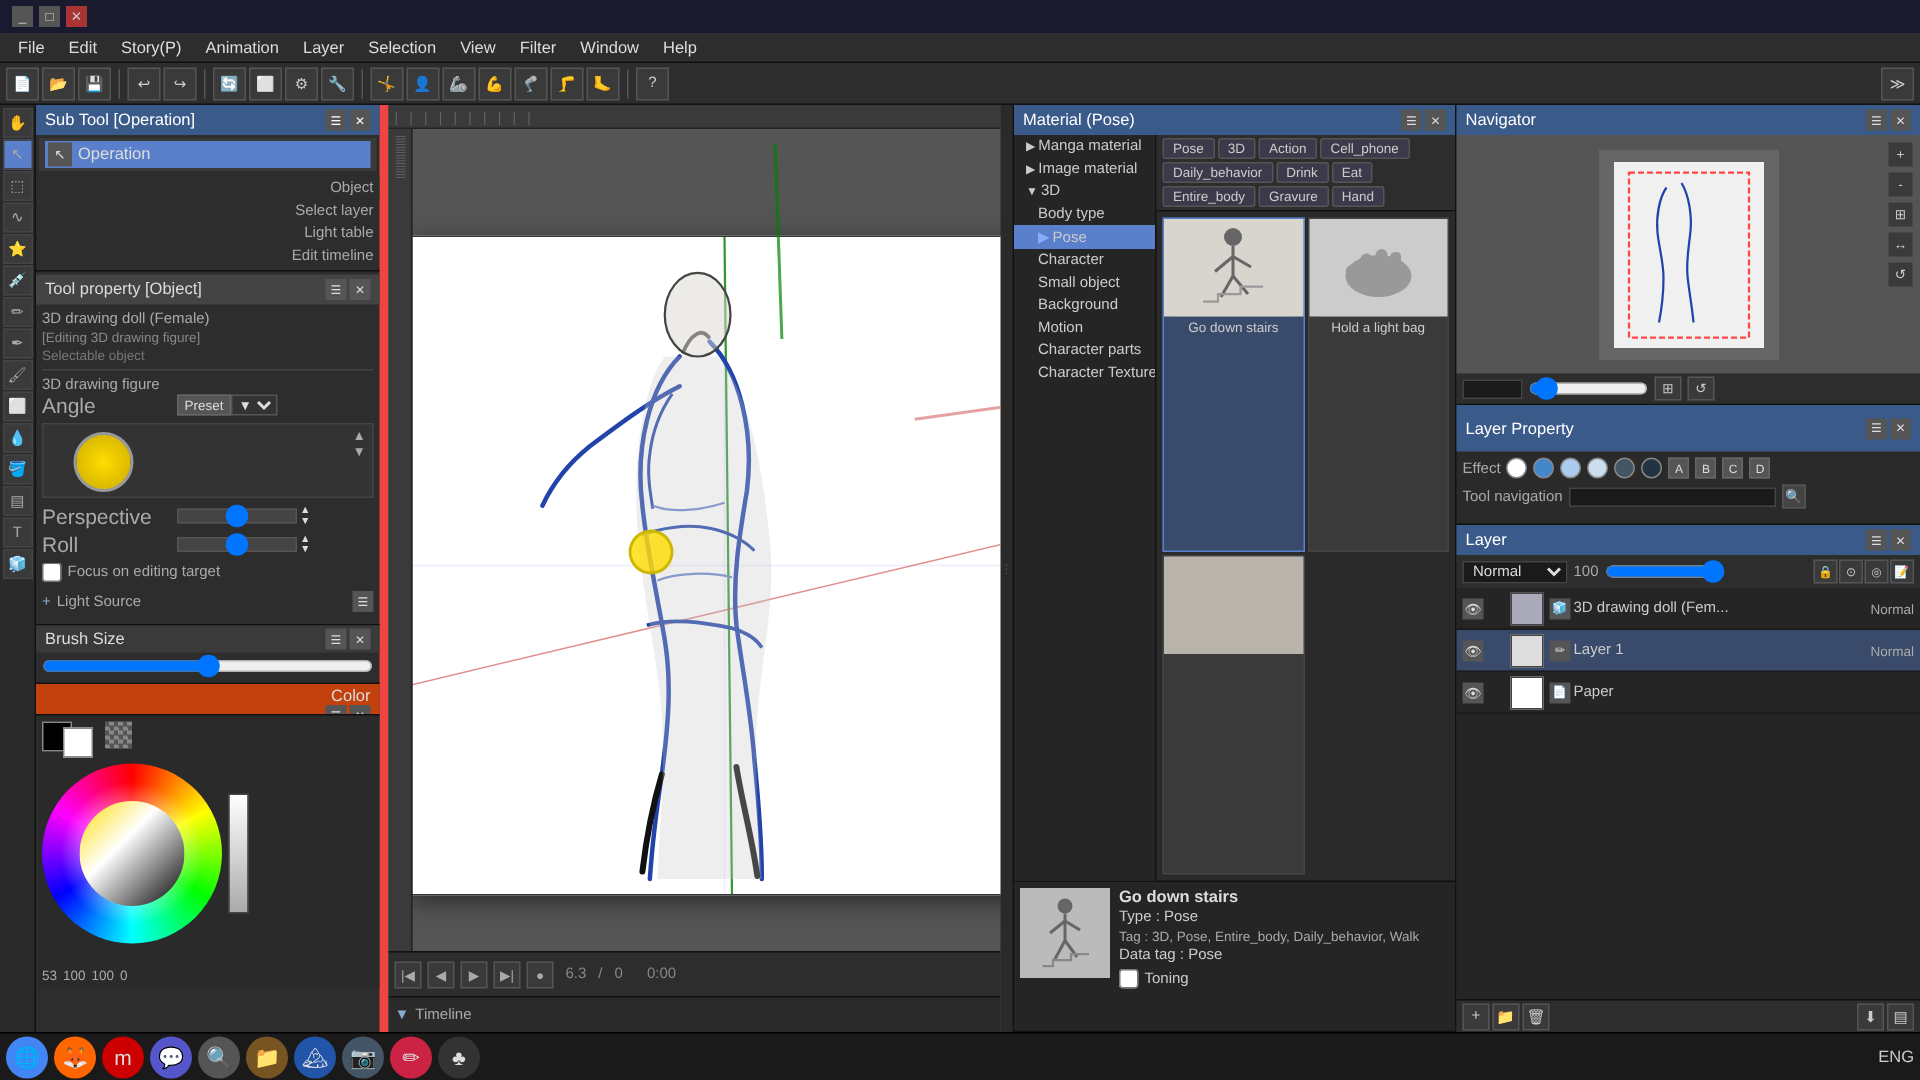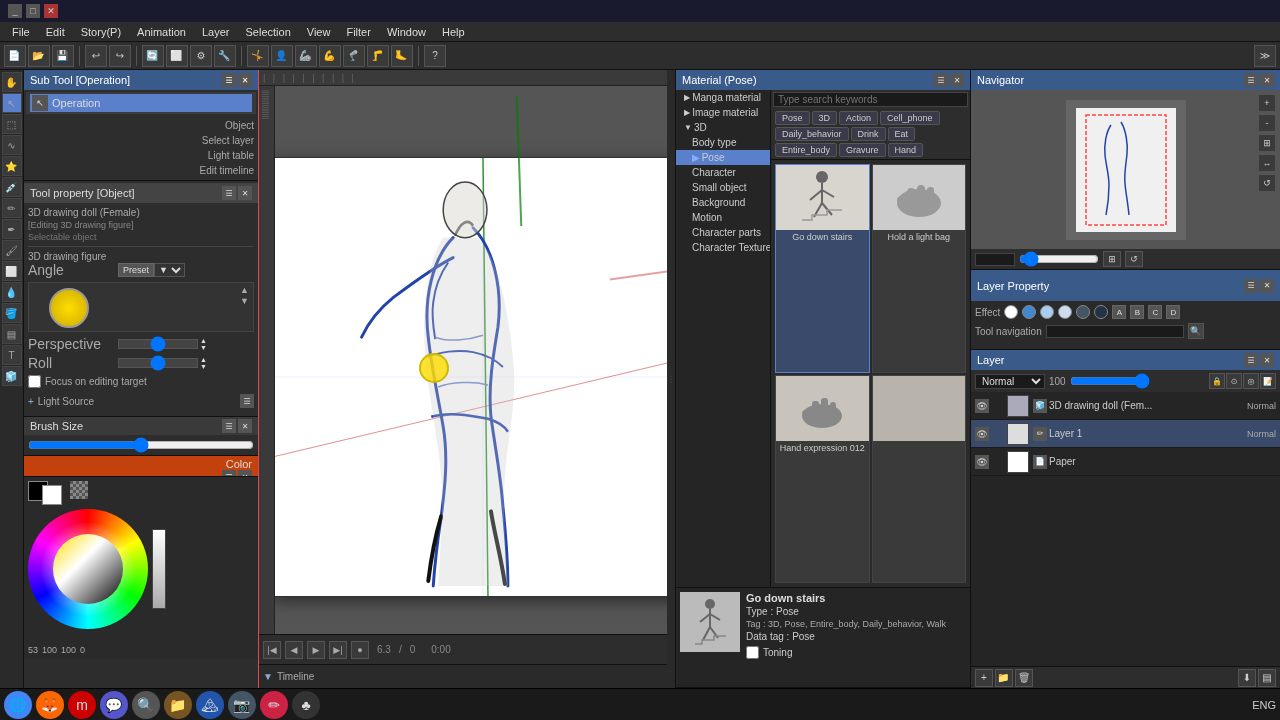--- a/index.html
+++ b/index.html
@@ -89,21 +89,21 @@
       cursor: pointer;
       display: flex; align-items: center; justify-content: center;
       color: #aaa; font-size: 10px;
     }
     .tool-btn.active { background: #5a7fcb; }
 
     
     #sub-tool-panel {
       width: 235px;
       background: #2d2d2d;
-      border-right: 1px solid #ef4444;
+      border-right: 6px solid #ef4444;
       display: flex;
       flex-direction: column;
       flex-shrink: 0;
     }
     .panel-header {
       background: #3a5a8a;
       padding: 2px 6px;
       display: flex;
       align-items: center;
       justify-content: space-between;
@@ -901,23 +901,20 @@
           <div class="tree-item indent1">
             <span>Character parts</span>
           </div>
           <div class="tree-item indent1">
             <span>Character Texture</span>
           </div>
         </div>
 
         <div class="material-content">
 
-          <div class="material-search">
-            <input type="text" style="width: 100%; background: rgb(26, 26, 26); border: 1px solid rgb(68, 68, 68); color: rgb(221, 221, 221); padding: 1px 4px; font-size: 10px;" placeholder="Type search keywords">
-          </div>
 
           <div class="material-tags">
             <button class="tag-btn">Pose</button>
             <button class="tag-btn">3D</button>
             <button class="tag-btn">Action</button>
             <button class="tag-btn">Cell_phone</button>
             <button class="tag-btn">Daily_behavior</button>
             <button class="tag-btn">Drink</button>
             <button class="tag-btn">Eat</button>
             <button class="tag-btn">Entire_body</button>
@@ -953,33 +950,20 @@
                   <ellipse cx="40" cy="38" rx="22" ry="14" fill="#999"></ellipse>
                   <rect x="28" y="23" width="8" height="18" rx="4" fill="#999"></rect>
                   <rect x="38" y="20" width="8" height="20" rx="4" fill="#999"></rect>
                   <rect x="48" y="22" width="7" height="16" rx="3" fill="#999"></rect>
                   <rect x="18" y="30" width="12" height="8" rx="4" fill="#999" transform="rotate(-25,24,34)"></rect>
                 </svg>
               </div>
               <span class="material-name">Hold a light bag</span>
             </div>
 
-            <div class="material-item">
-              <div class="material-thumb hand-figure" style="background:#c8c4bc;">
-                <svg width="80" height="65" viewBox="0 0 80 65">
-                  <rect width="80" height="65" fill="#c8c4bc"></rect>
-                  <ellipse cx="40" cy="40" rx="20" ry="12" fill="#888"></ellipse>
-                  <rect x="30" y="25" width="7" height="18" rx="3" fill="#888"></rect>
-                  <rect x="39" y="22" width="7" height="20" rx="3" fill="#888"></rect>
-                  <rect x="48" y="26" width="6" height="15" rx="3" fill="#888"></rect>
-                  <rect x="20" y="33" width="11" height="7" rx="3" fill="#888" transform="rotate(-30,25,36)"></rect>
-                </svg>
-              </div>
-              <span class="material-name">Hand expression 012</span>
-            </div>
 
             <div class="material-item">
               <div class="material-thumb" style="background:#b8b4ac;">
                 <svg width="80" height="65" viewBox="0 0 80 65">
                   <rect width="80" height="65" fill="#b8b4ac"></rect>
                 </svg>
               </div>
               <span class="material-name"></span>
             </div>
           </div>

